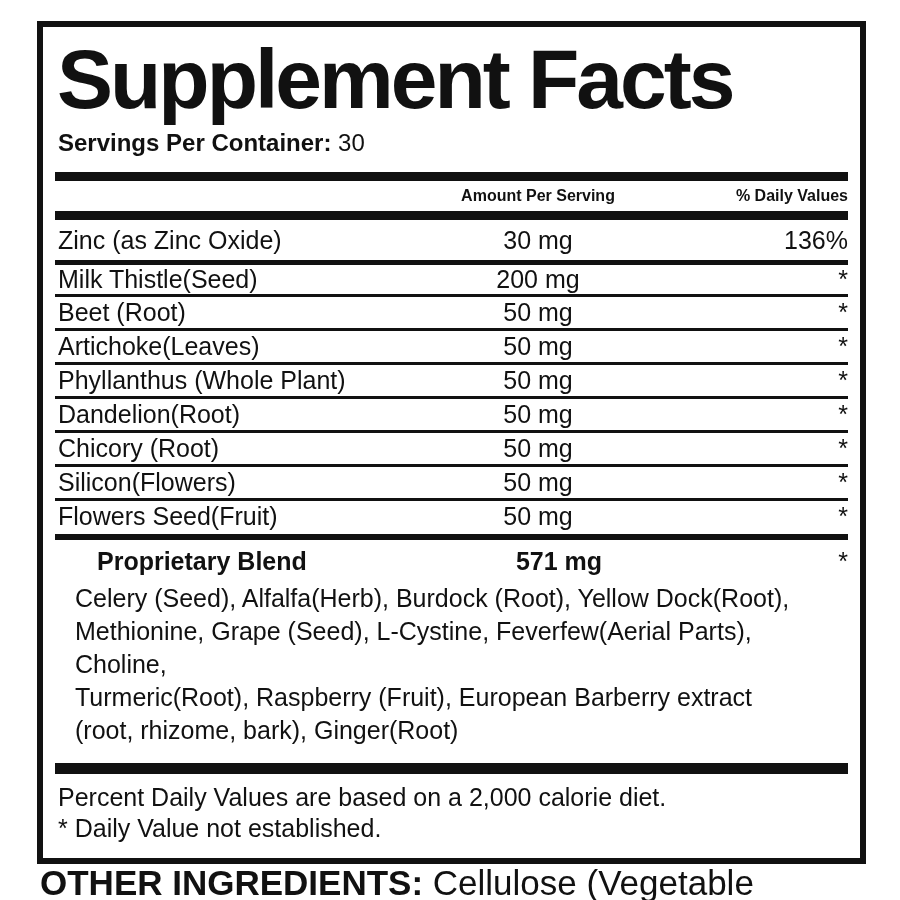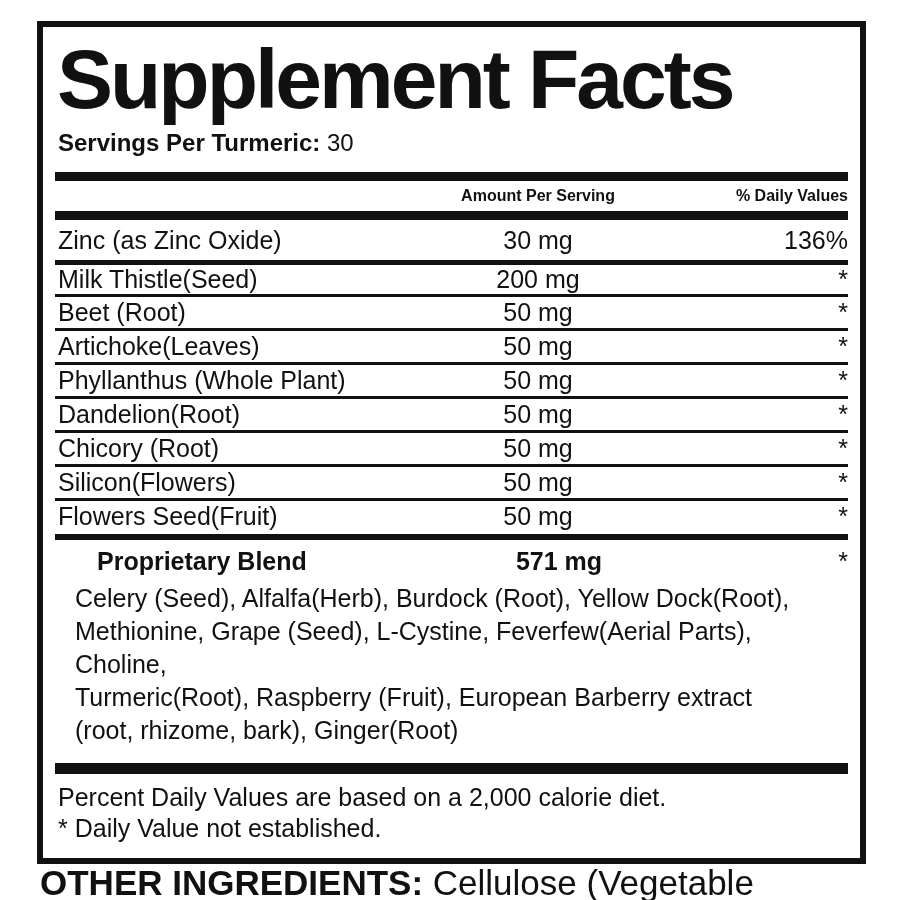--- a/index.html
+++ b/index.html
@@ -94,21 +94,21 @@
   .other-ingredients b { font-weight: bold; }
 </style>
 </head>
 <body>
 
 <div class="label-box">
 
   <div class="title">Supplement Facts</div>
 
   <div class="serving-line">
-    <b>Servings Per Turmeric:</b>
+    <b>Servings Per Container:</b>
     <span>30</span>
   </div>
 
   <div class="bar-thick bar-top"></div>
 
   <div class="grid-row hdr-row">
     <div class="name"></div>
     <div class="col-amount">Amount Per Serving</div>
     <div class="col-dv">% Daily Values</div>
   </div>

